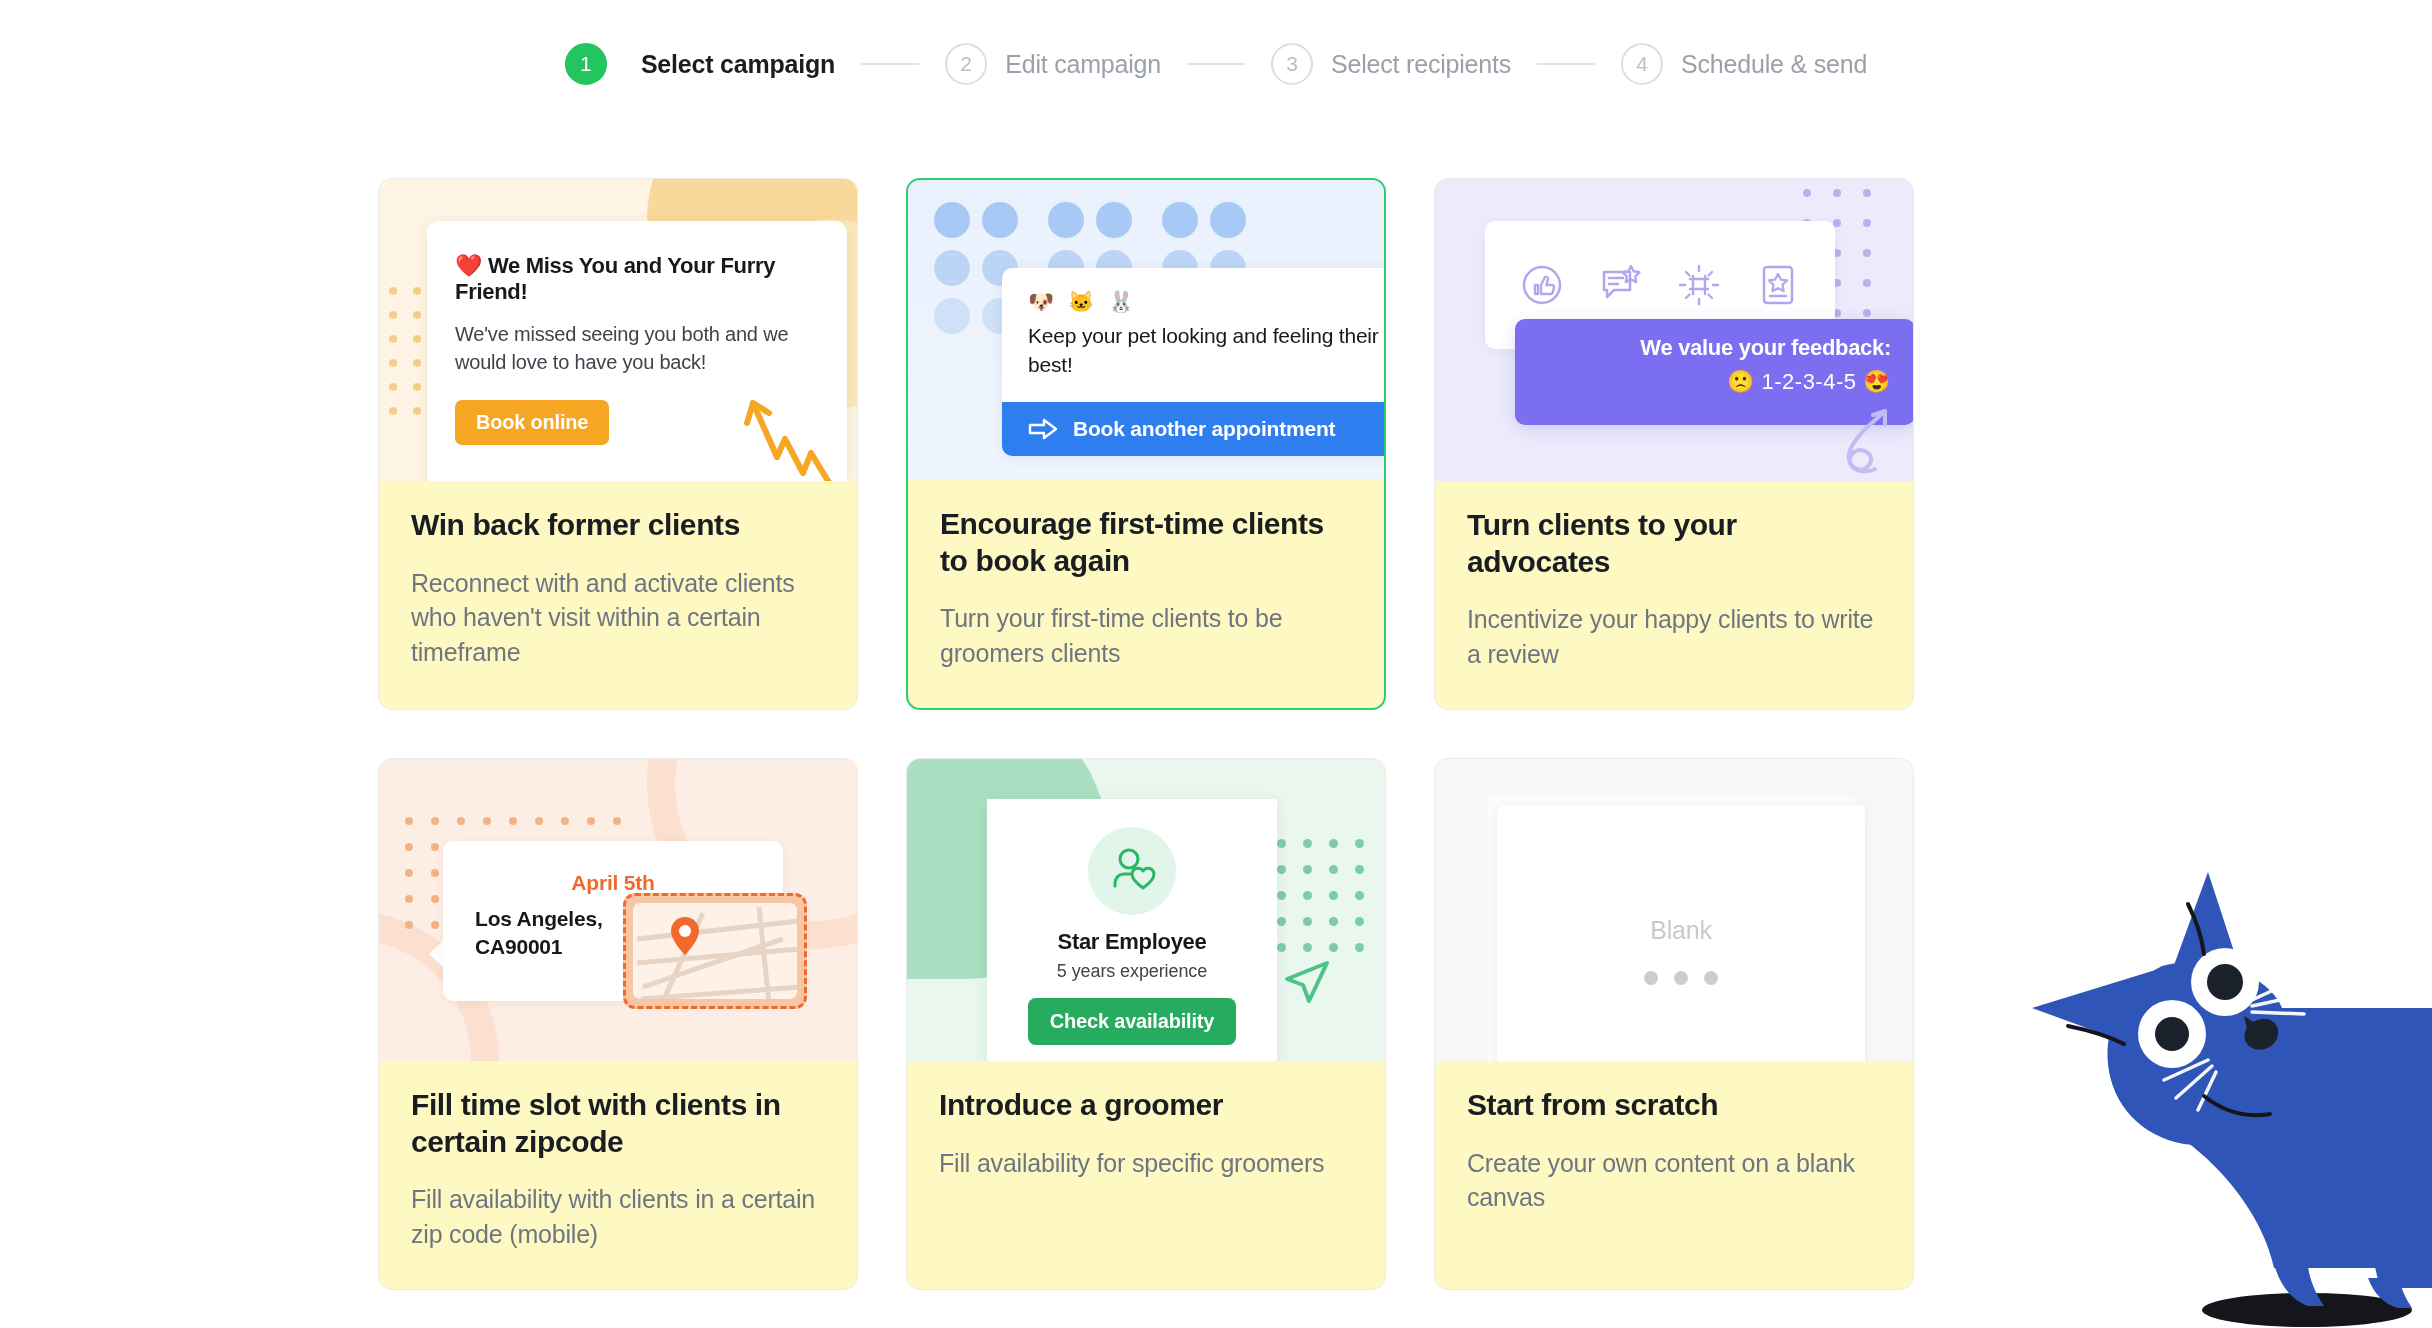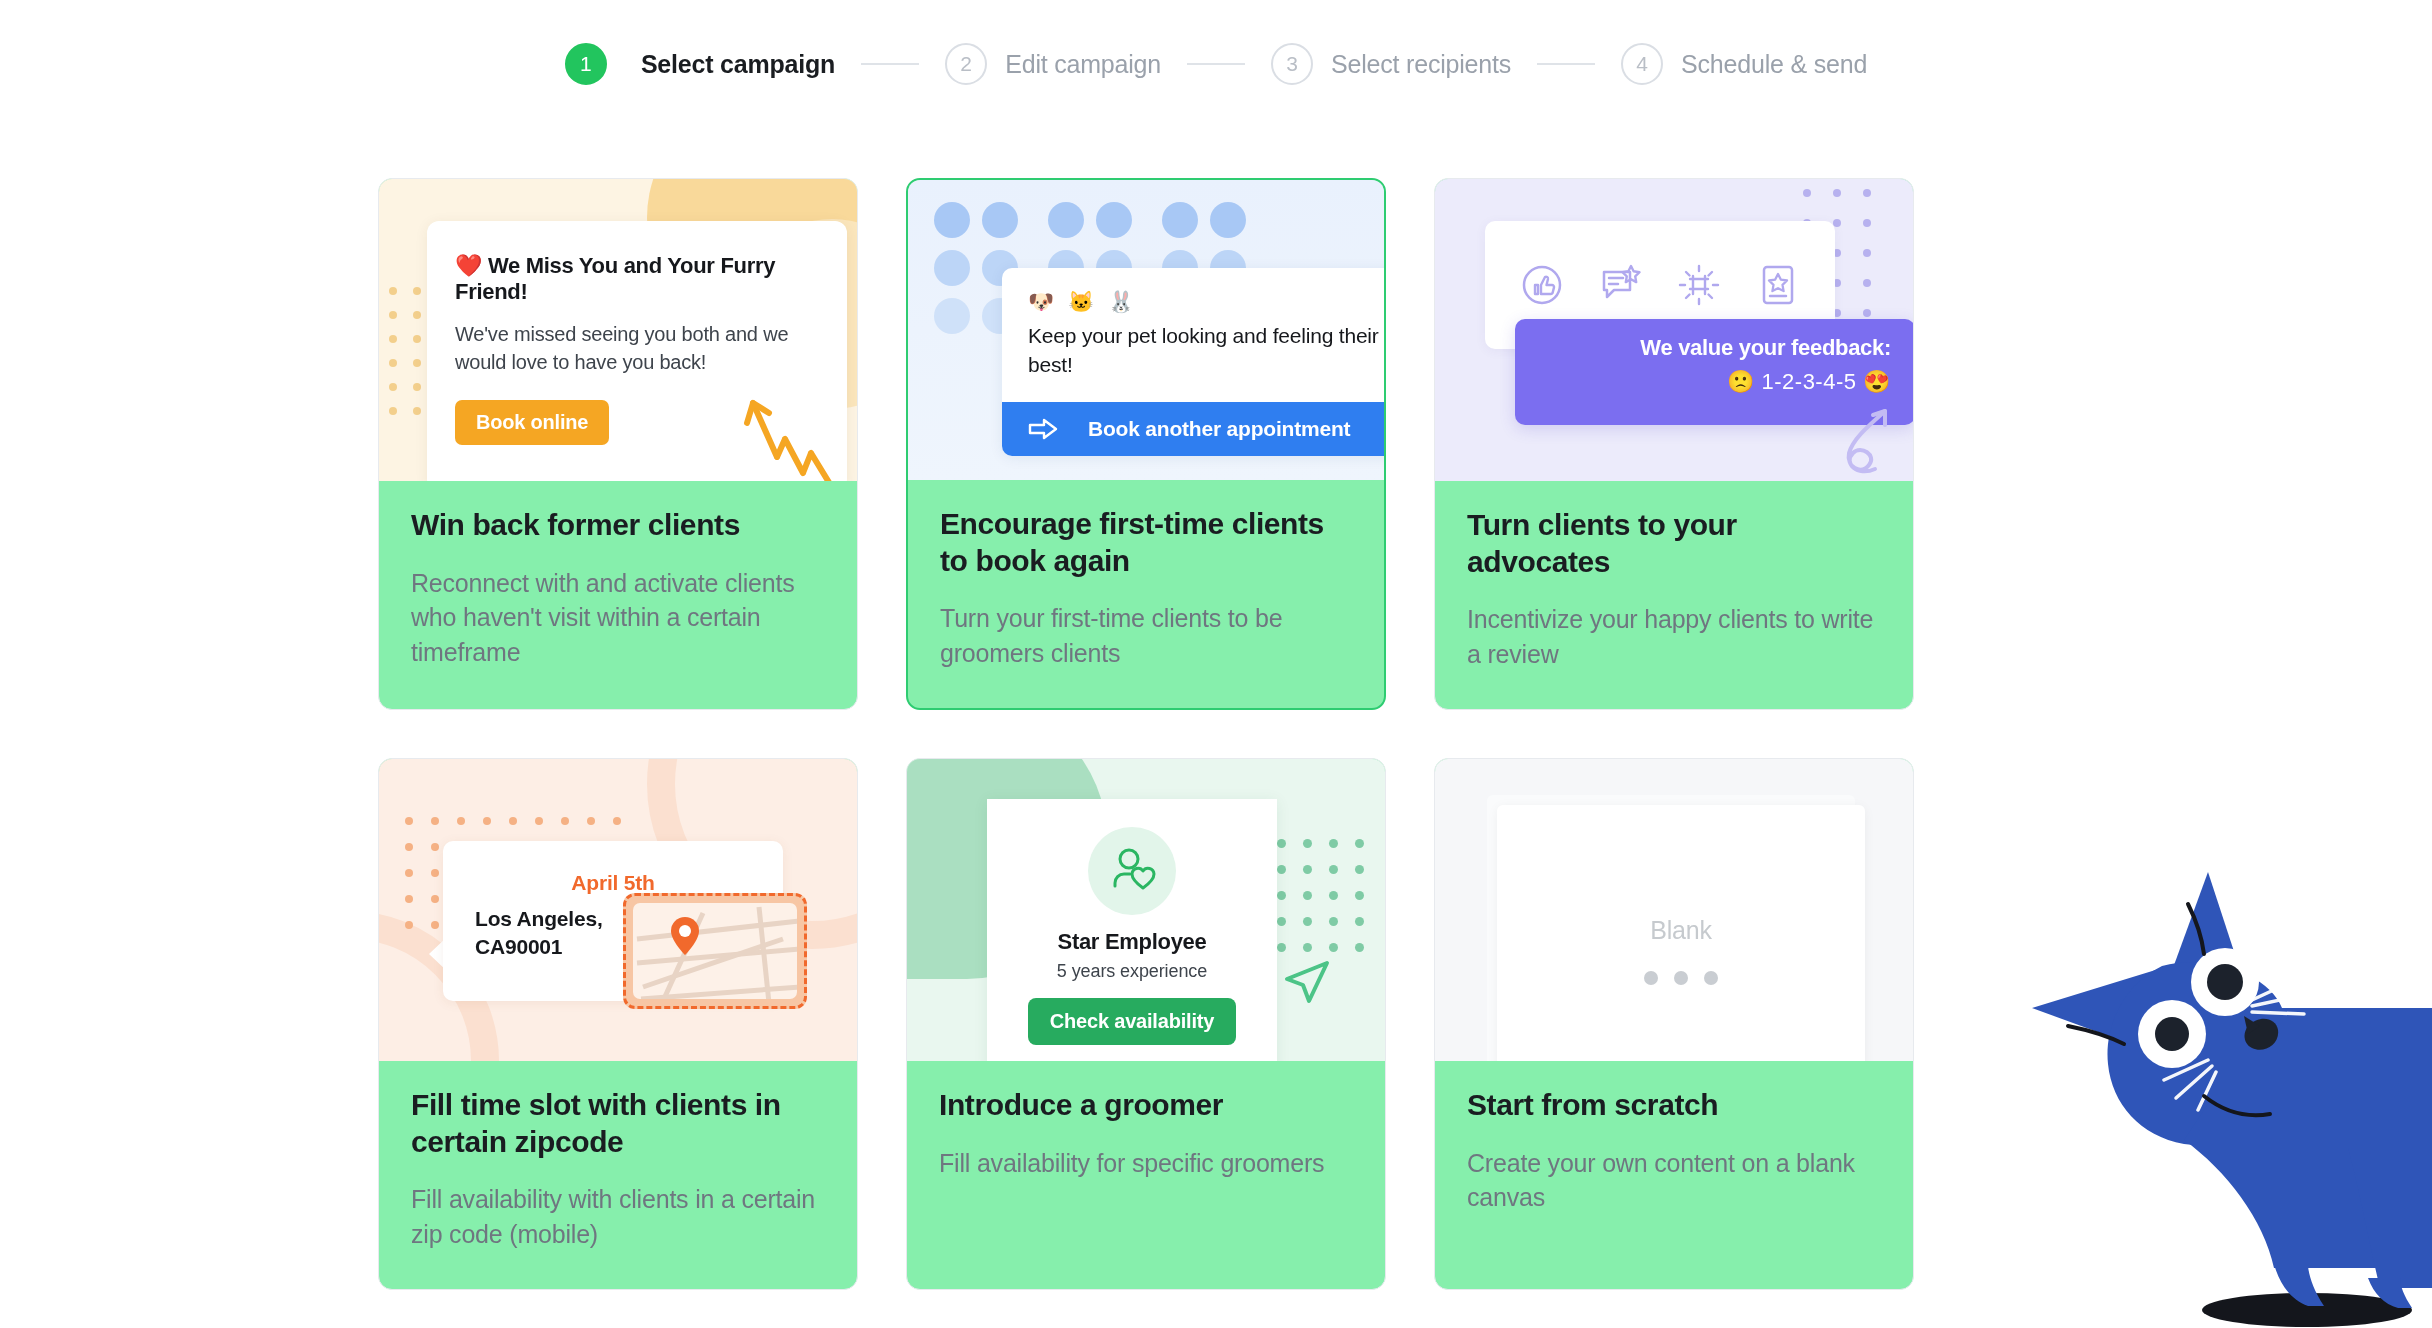--- a/index.html
+++ b/index.html
@@ -37,21 +37,21 @@
   .grid {
     position: absolute;
     left: 378px; top: 178px;
     width: 1536px;
     display: grid;
     grid-template-columns: repeat(3, 480px);
     gap: 48px 48px;
   }
   .card {
     width: 480px; height: 532px;
-    background: #86efac;
+    background: #fef9c3;
     border: 1px solid #e7eaee;
     border-radius: 14px;
     overflow: hidden;
     display: flex; flex-direction: column;
     position: relative;
   }
   .card.selected { border: 2px solid #2ecc71; }
 
   .preview {
     height: 302px;
@@ -132,21 +132,21 @@
     box-shadow: 0 2px 14px rgba(30,60,120,0.08);
     overflow: hidden;
   }
   .pv2 .sheet-top { padding: 22px 26px 22px 26px; }
   .pv2 .emo { font-size: 21px; letter-spacing: 4px; margin-bottom: 8px; }
   .pv2 .p { font-size: 21px; color: #16181c; line-height: 1.38; letter-spacing: -0.2px; }
   .pv2 .cta {
     background: #2f7ef0; color: #fff;
     font-size: 21px; font-weight: 700; letter-spacing: -0.2px;
     padding: 15px 26px;
-    display: flex; align-items: center; gap: 30px;
+    display: flex; align-items: center; gap: 15px;
   }
 
   
   .pv3 { background: #ecebfb; }
   .pv3 .dots {
     right: 20px; top: 10px;
     grid-template-columns: repeat(3, 30px);
     grid-auto-rows: 30px;
   }
   .pv3 .dots span { width: 8px; height: 8px; background: #b7b1ef; }

